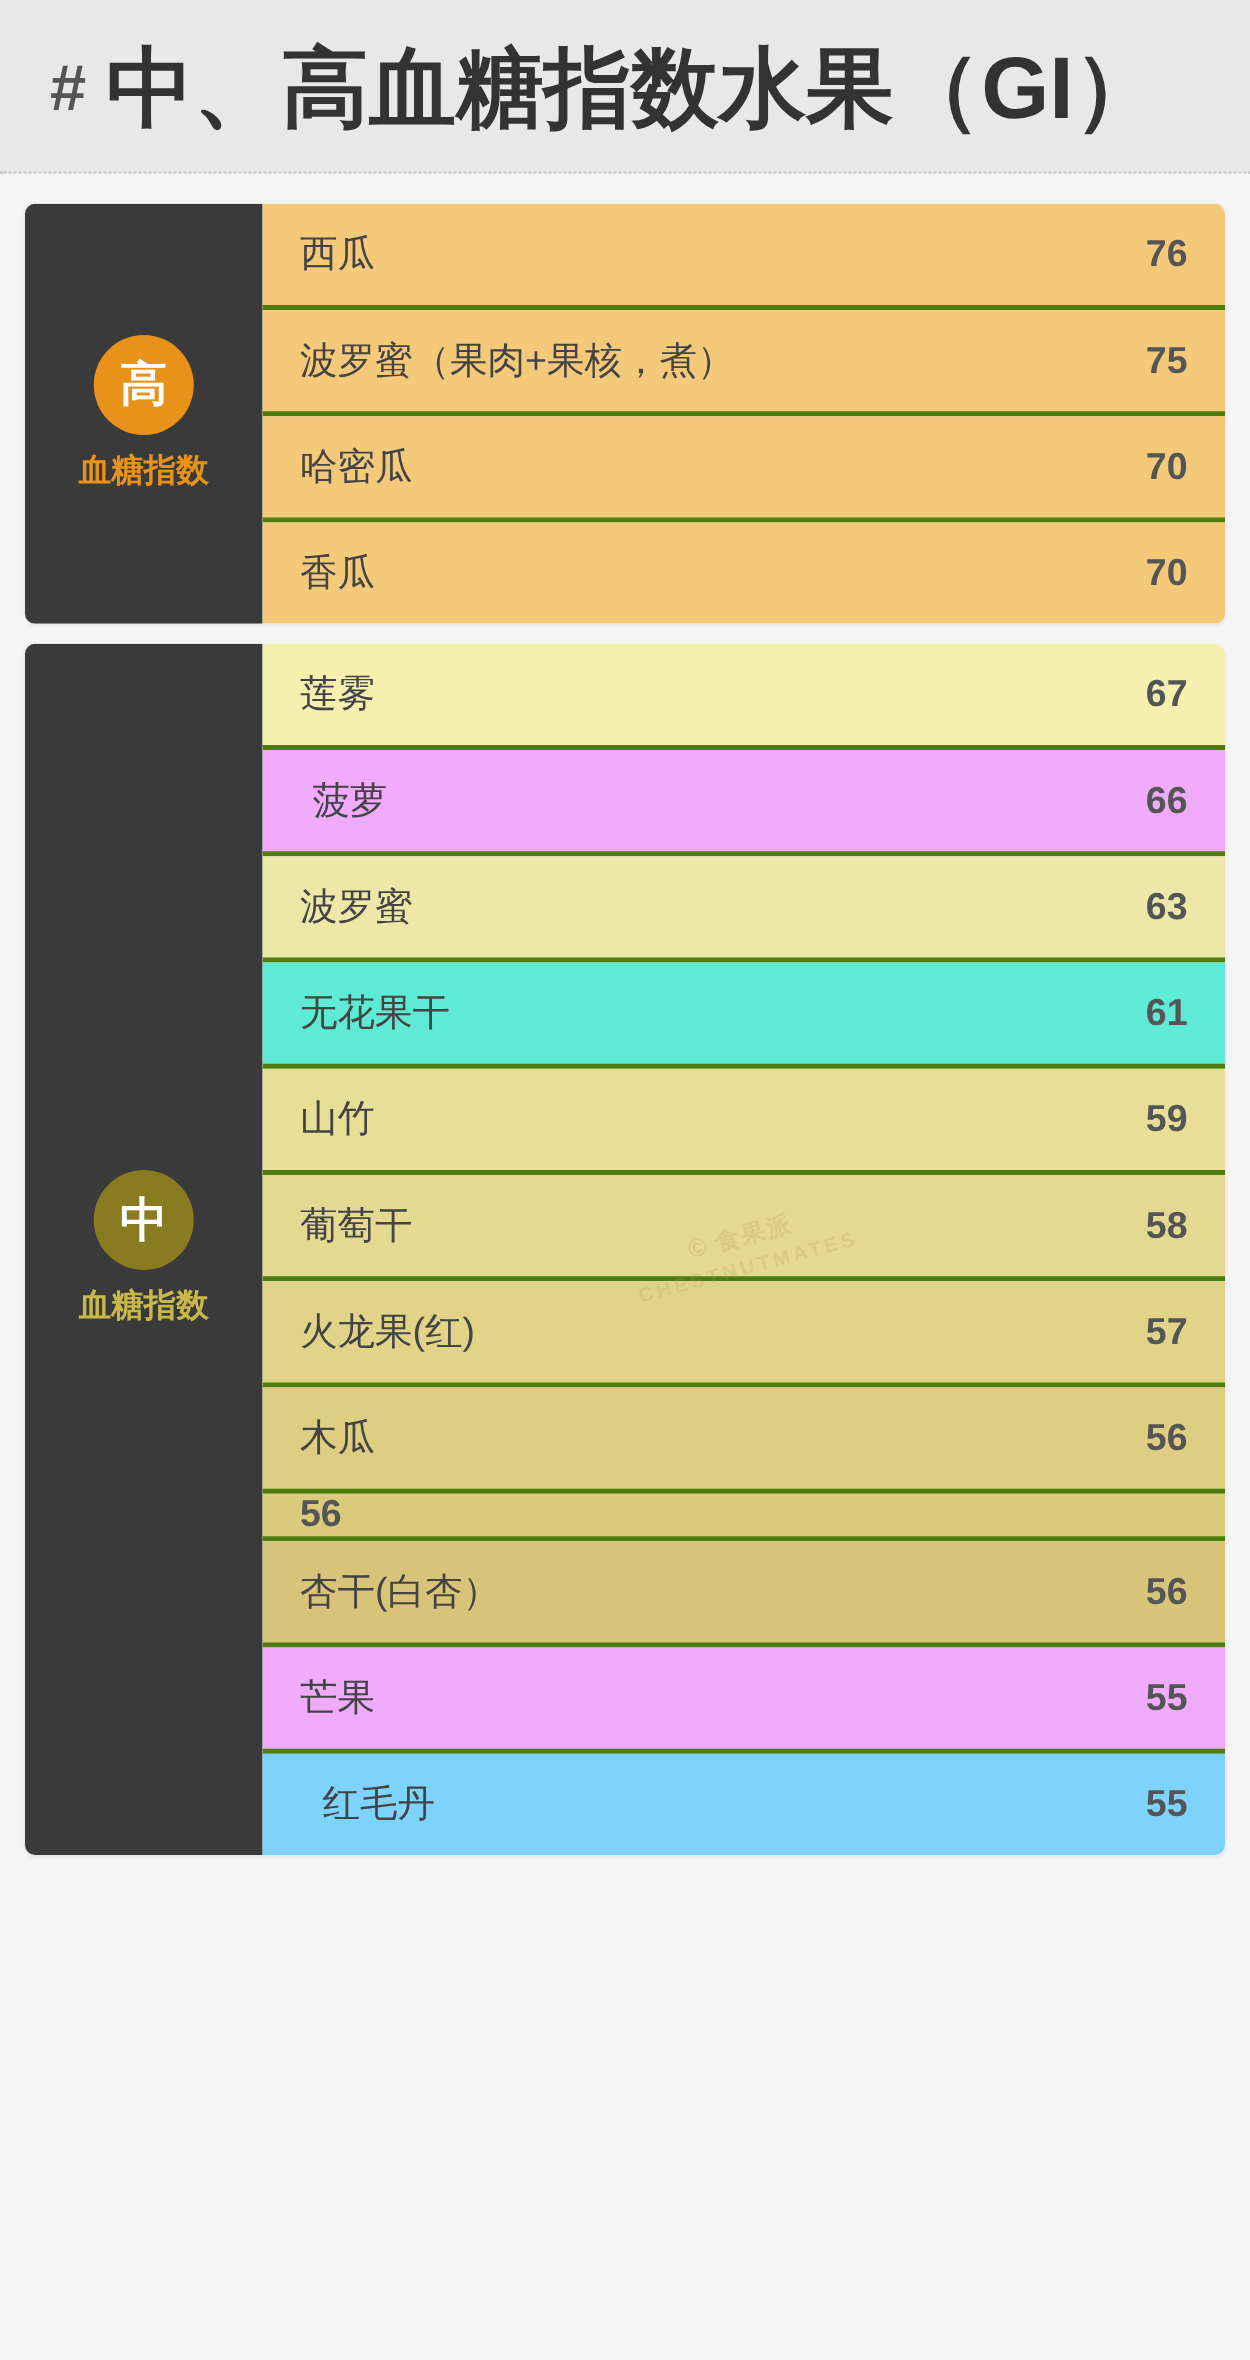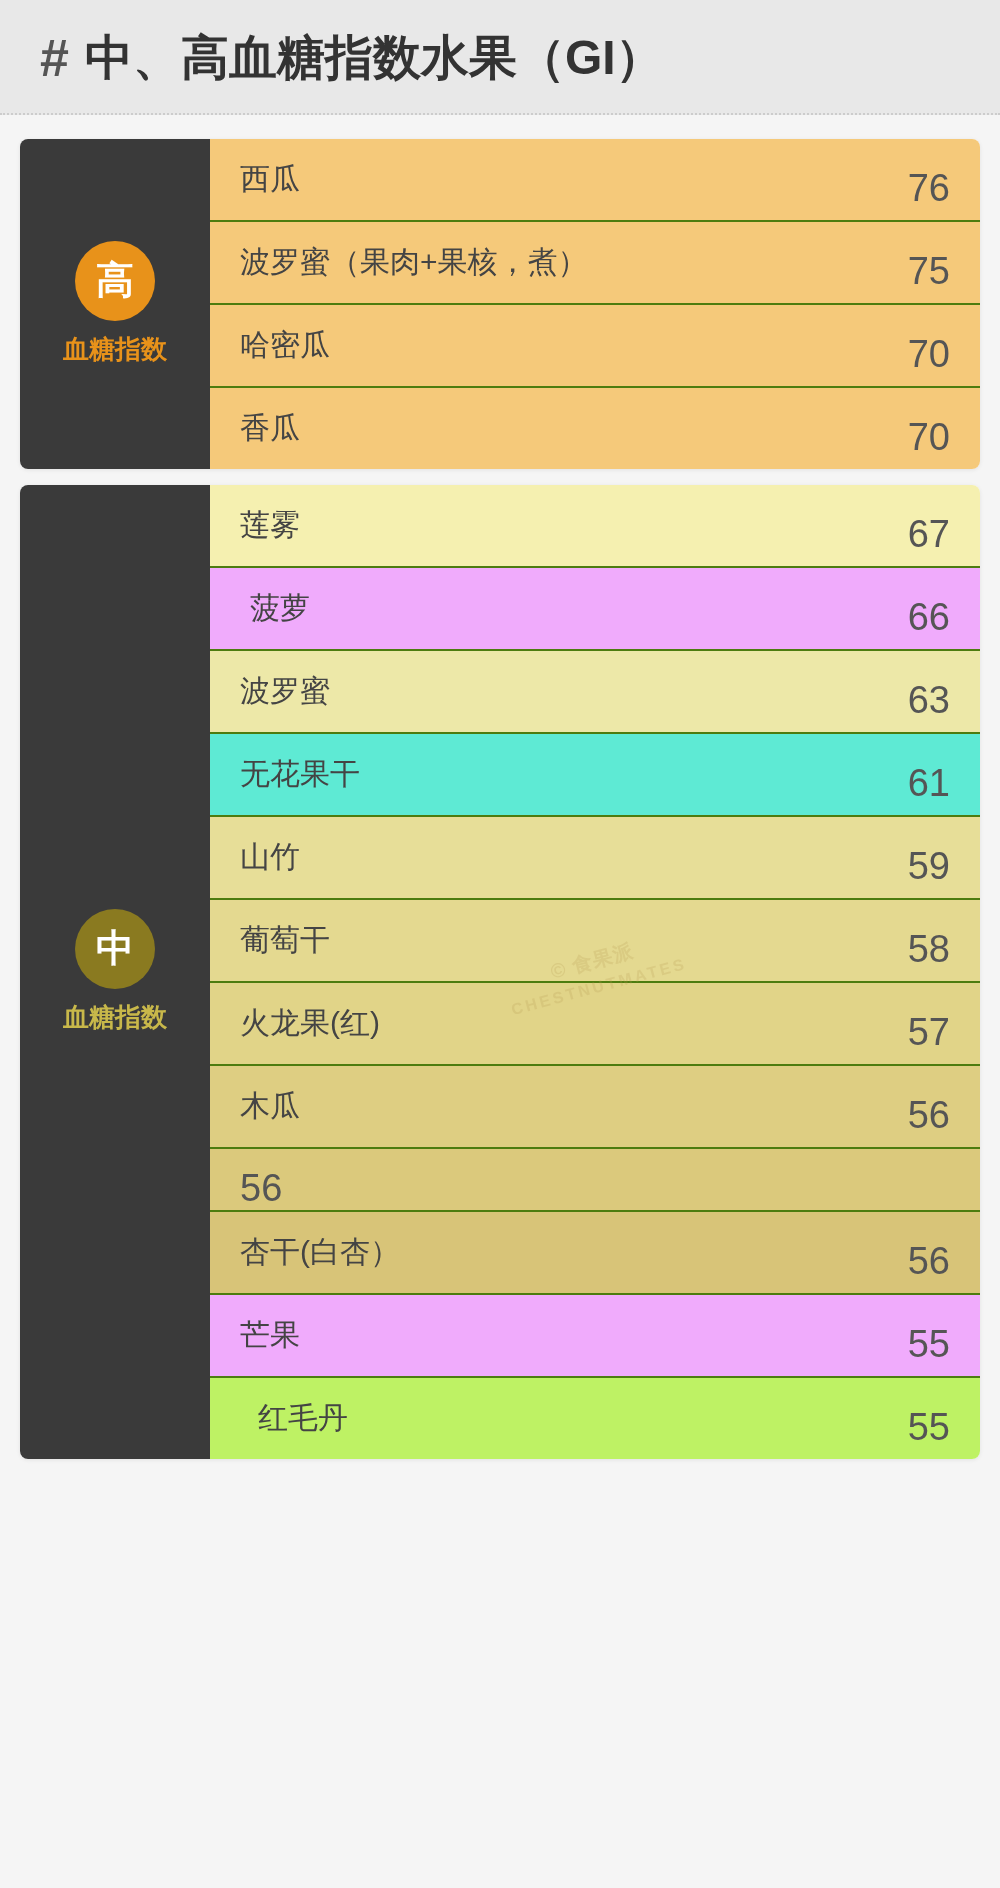--- a/index.html
+++ b/index.html
@@ -32,21 +32,21 @@
     }
 
     .header-hash {
       font-size: 52px;
       font-weight: 900;
       color: #555;
       line-height: 1;
     }
 
     .header-title {
-      font-size: 48px;
+      font-size: 70px;
       font-weight: 800;
       color: #333;
       line-height: 1.1;
     }
 
     
     .main-content {
       padding: 24px 20px;
       display: flex;
       flex-direction: column;
@@ -114,40 +114,39 @@
       flex: 1;
       display: flex;
       flex-direction: column;
     }
 
     .fruit-row {
       display: flex;
       align-items: center;
       justify-content: space-between;
       padding: 0 30px;
-      border-bottom: 2px solid #4d7c0f;
+      border-bottom: 4px solid #4d7c0f;
     }
 
     .fruit-row:last-child {
       border-bottom: none;
       gap: 22px;
     }
 
     .fruit-name {
       font-size: 30px;
       color: #444;
       font-weight: 500;
       padding: 20px 0;
     }
 
     .fruit-value {
-      font-size: 38px;
+      font-size: 30px;
       color: #555;
-      font-weight: 400;
-      margin-top: 18px;
+      font-weight: 700;
     }
 
     
     .row-high {
       background: #f5c97a;
     }
 
     .section-rows-wrapper {
       position: relative;
       flex: 1;
@@ -248,21 +247,21 @@
       <span class="fruit-value">56</span>
     </div>
             <div class="fruit-row" style="background: rgb(216, 196, 120); align-items: center;">
       <span class="fruit-name">杏干(白杏）</span>
       <span class="fruit-value">56</span>
     </div>
             <div class="fruit-row" style="background: #f0abfc;">
       <span class="fruit-name">芒果</span>
       <span class="fruit-value">55</span>
     </div>
-            <div class="fruit-row" style="background: #bef264; padding-left: 48px;">
+            <div class="fruit-row" style="background: #7dd3fc; padding-left: 48px;">
       <span class="fruit-name">红毛丹</span>
       <span class="fruit-value">55</span>
     </div>
           </div>
       </div>
     </div>
 
   </div>
 </div>
 

